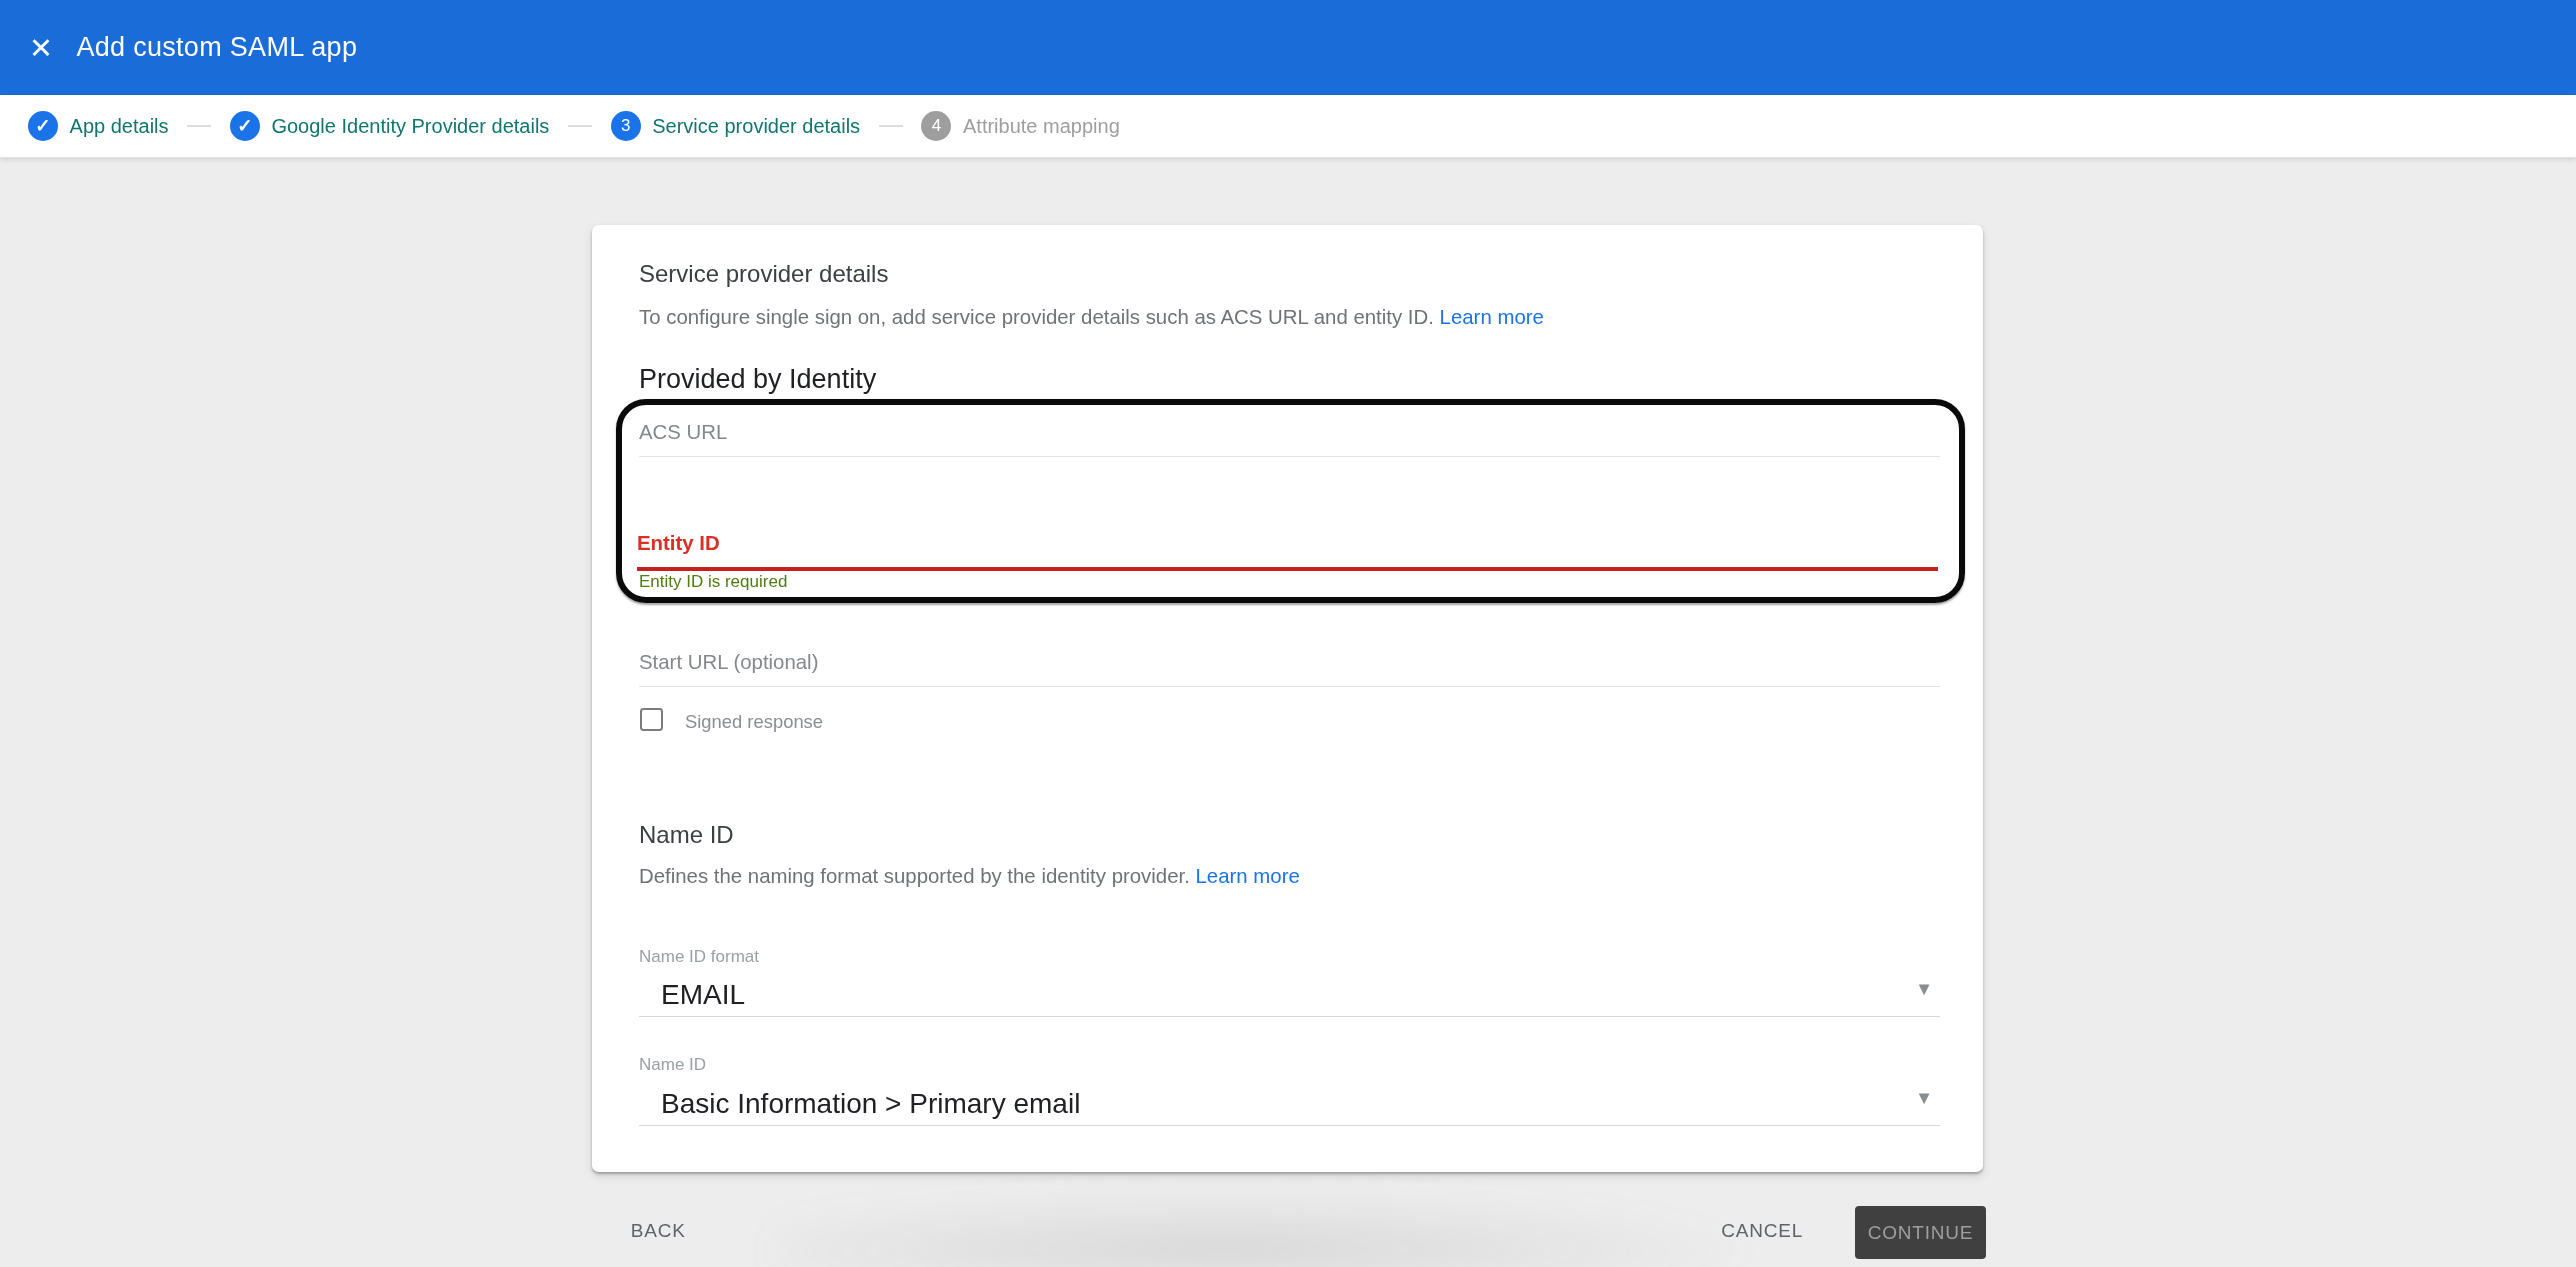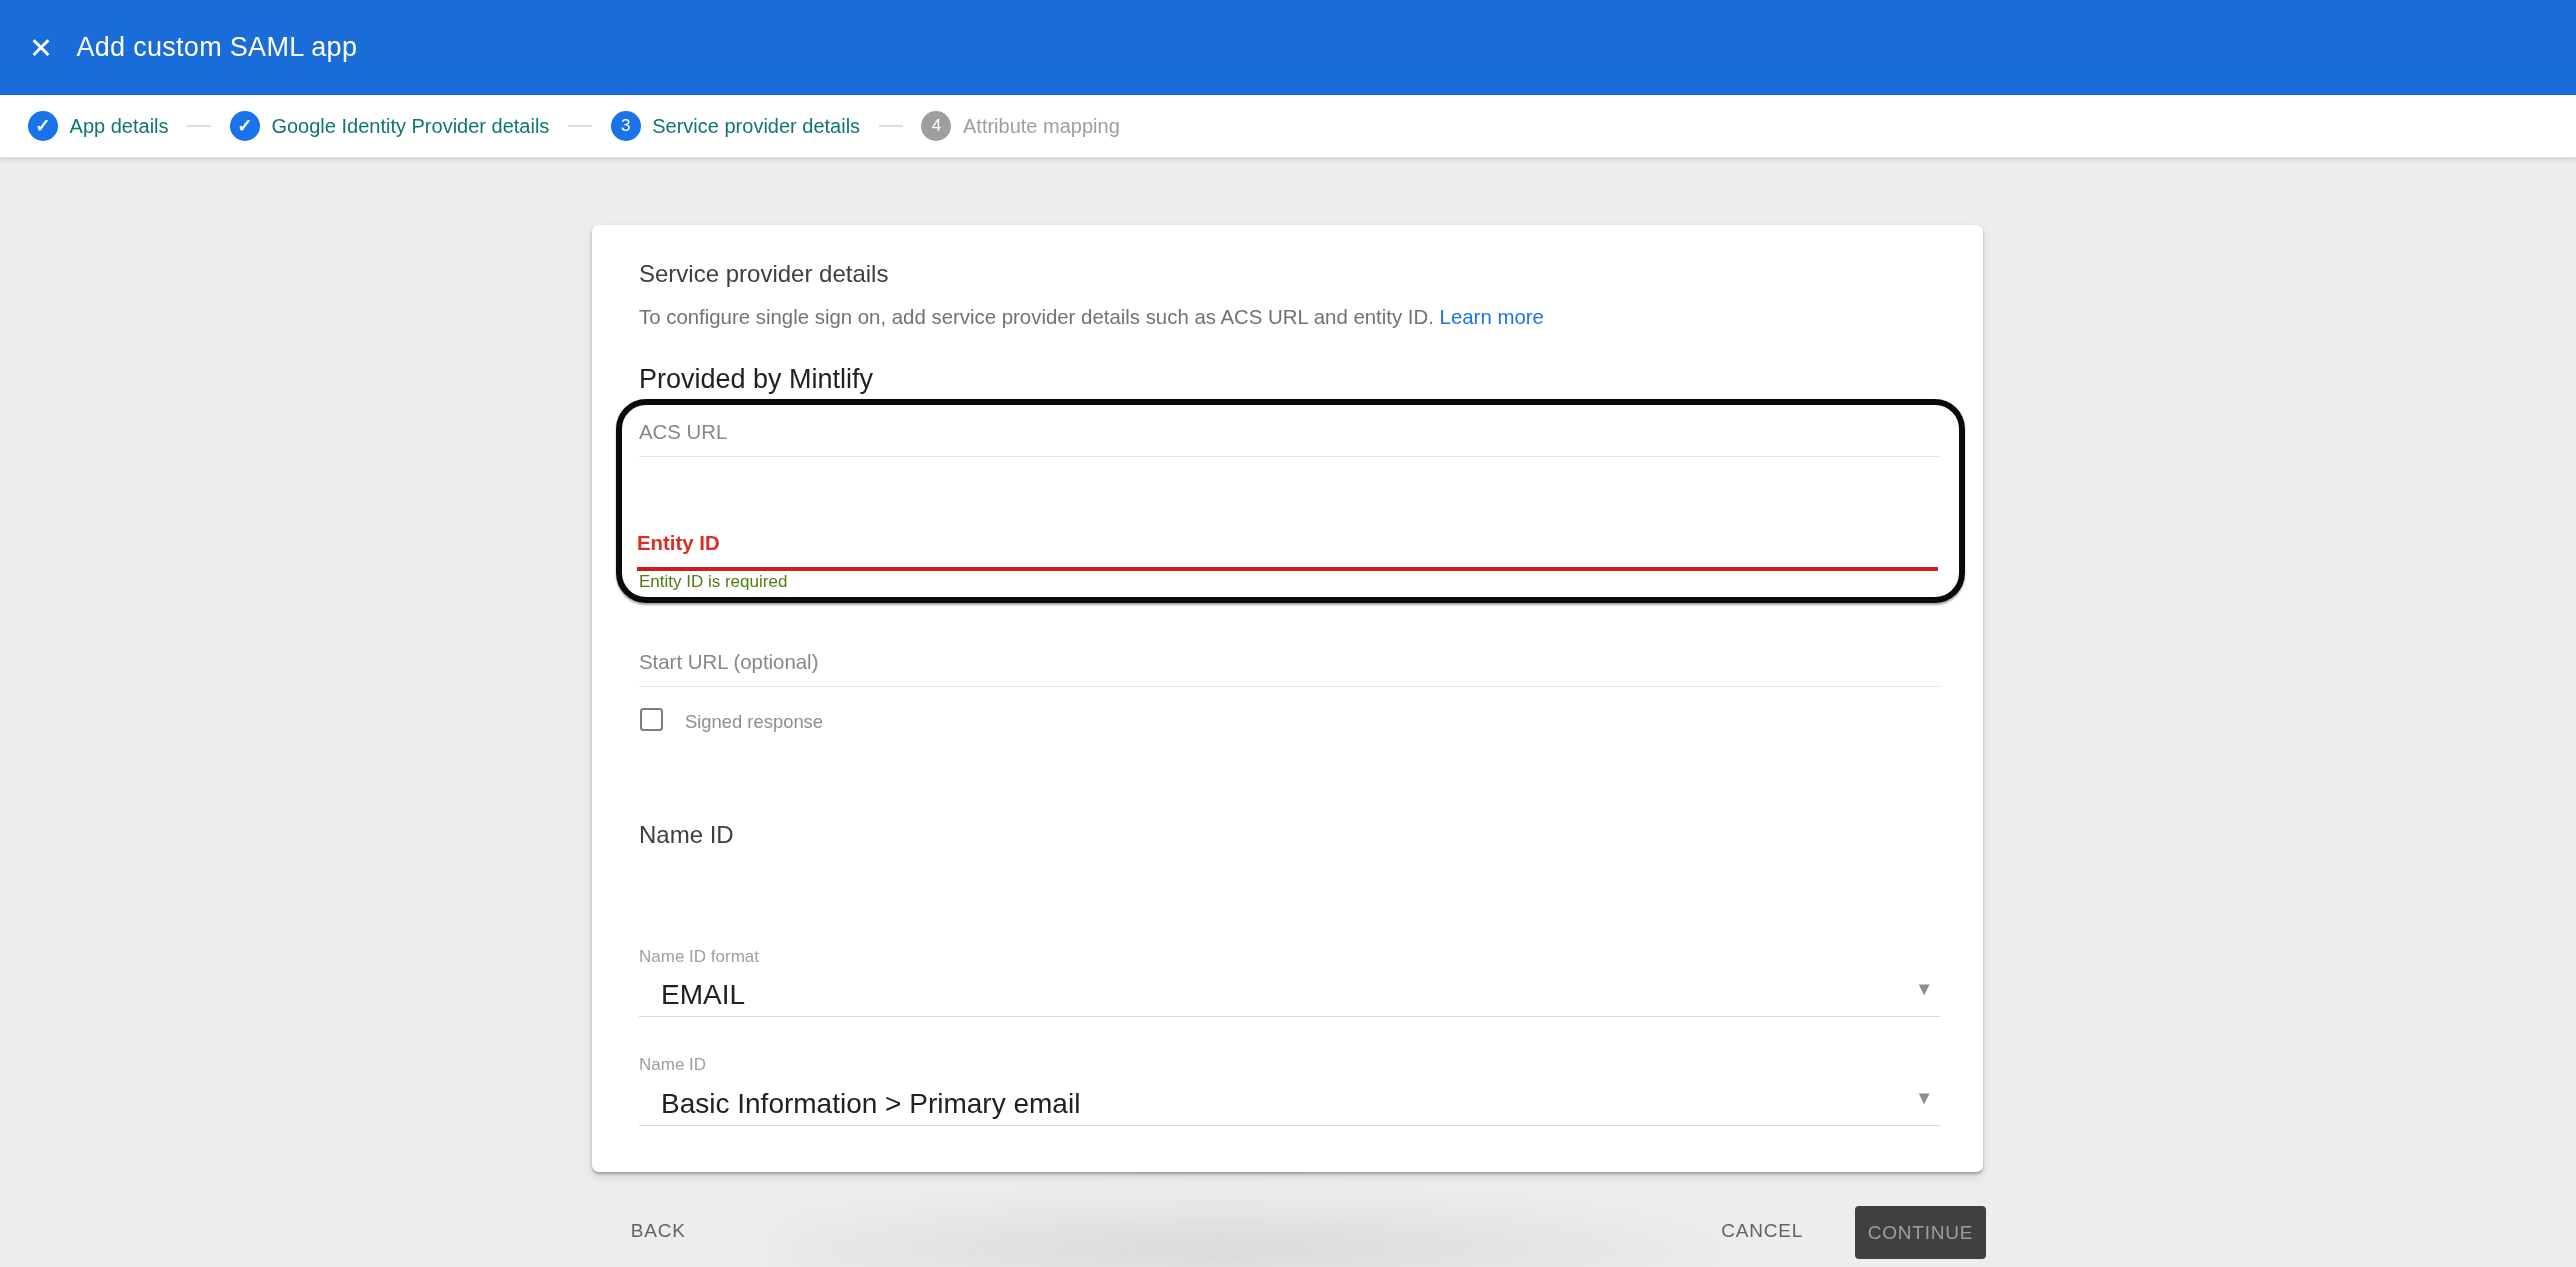--- a/index.html
+++ b/index.html
@@ -164,37 +164,42 @@
   <div class="card">
 
     <div class="abs section-heading" style="left:47px; top:35px;">Service provider details</div>
 
     <div class="abs section-desc" style="left:47px; top:81px;">
       <span>To configure single sign on, add service provider details such as ACS URL and entity ID.</span>
       <span> </span>
       <a class="link">Learn more</a>
     </div>
 
-    <div class="abs provided-by" style="left:47px; top:139px;">Provided by Mintlify</div>
+    <div class="abs provided-by" style="left:47px; top:139px;">Provided by Identity</div>
 
     <div class="highlight-box"></div>
 
     <input class="abs text-input" style="left: 47px; top: 196px; width: 1301px;" value="" placeholder="ACS URL">
 
     <input class="abs text-input error-field" style="left: 45px; top: 307px; width: 1301px; font-weight: bold;" value="" placeholder="Entity ID">
 
     <div class="abs error-text" style="left:47px; top:347px;">Entity ID is required</div>
 
     <input class="abs text-input" style="left: 47px; top: 426px; width: 1301px;" value="" placeholder="Start URL (optional)">
 
     <div class="abs checkbox" style="left:48px; top:483px;"></div>
     <div class="abs checkbox-label" style="left:93px; top:486px;">Signed response</div>
 
     <div class="abs section-heading" style="left:47px; top:596px;">Name ID</div>
 
+    <div class="abs section-desc" style="left:47px; top:640px;">
+      <span>Defines the naming format supported by the identity provider.</span>
+      <span> </span>
+      <a class="link">Learn more</a>
+    </div>
 
     <div class="abs field-label" style="left:47px; top:722px;">Name ID format</div>
     <div class="select-field" style="left:47px; top:754px;">
       <span class="select-value">EMAIL</span>
       <span class="select-arrow">▼</span>
     </div>
 
     <div class="abs field-label" style="left:47px; top:830px;">Name ID</div>
     <div class="select-field" style="left:47px; top:863px;">
       <span class="select-value">Basic Information &gt; Primary email</span>

